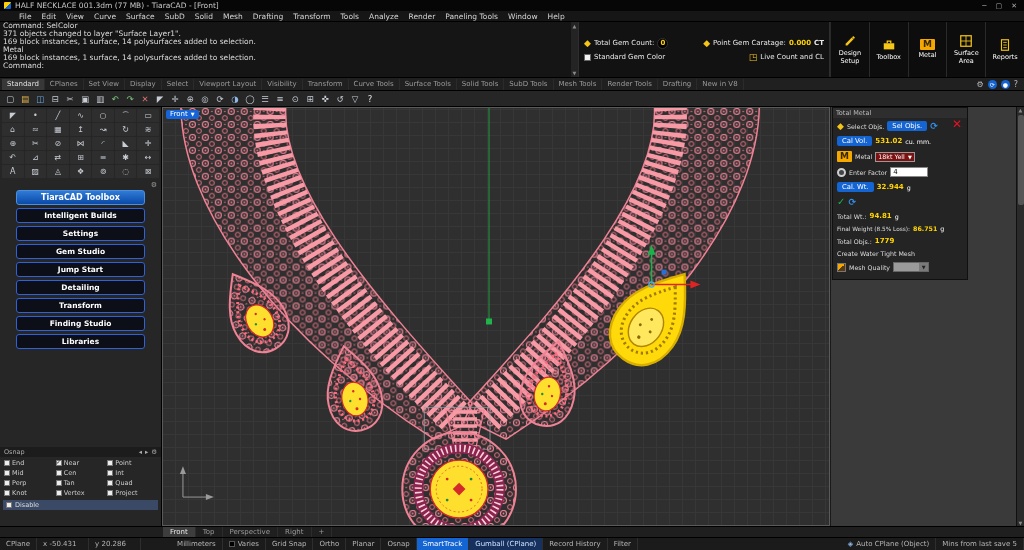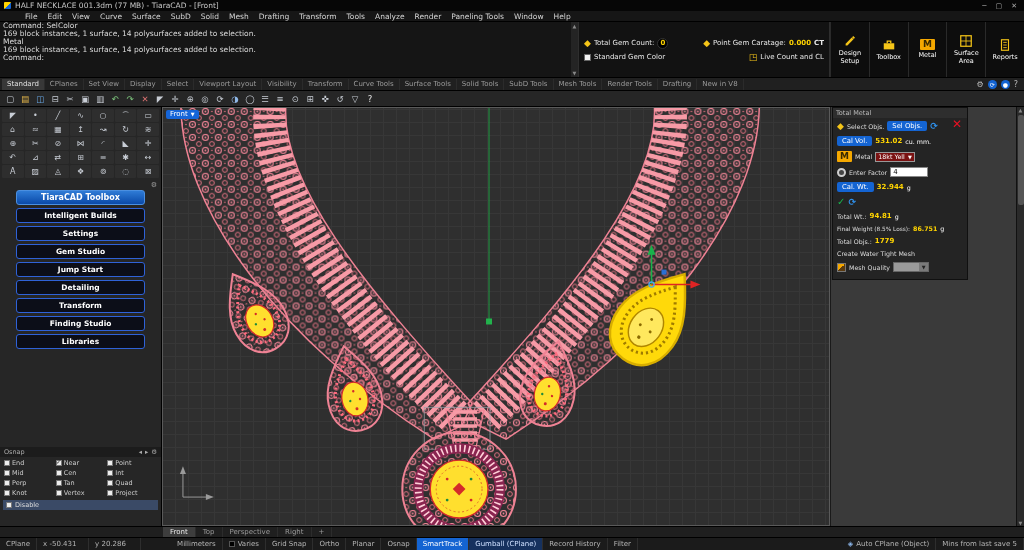--- a/index.html
+++ b/index.html
@@ -1,21 +1,21 @@
 <!DOCTYPE html>
 <html><head>
 <meta charset="utf-8">
 <style>
 *{margin:0;padding:0;box-sizing:border-box;}
 html,body{width:1024px;height:550px;overflow:hidden;background:#1b1b1b;font-family:"DejaVu Sans","Liberation Sans",sans-serif;}
 
 .titlebar{height:11px;background:#060606;display:flex;align-items:center;font-size:7.5px;color:#c8c8c8;padding:0 4px;gap:4px;}
 .app-ico{width:7px;height:7px;background:linear-gradient(135deg,#ffd400 50%,#1464d2 50%);border-radius:1px;flex:none;}
 .win-controls{margin-left:auto;display:flex;gap:9px;color:#aaa;font-size:7px;align-items:center;padding-right:3px;}
-.menubar{height:11px;background:#161616;display:flex;align-items:center;font-size:7.5px;color:#d5d5d5;padding:0 20px;border-bottom:1px solid #000;}
+.menubar{height:11px;background:#161616;display:flex;align-items:center;font-size:7.5px;color:#d5d5d5;padding:0 14px;border-bottom:1px solid #000;}
 .menu-item{padding:0 5px;}
 
 .cmdrow{height:56px;display:flex;background:#101010;border-bottom:1px solid #000;}
 .cmd{width:578px;position:relative;background:#151515;font-size:7.5px;line-height:8px;color:#dcdcdc;padding:0 3px;overflow:hidden;}
 .cmd-line{white-space:nowrap;overflow:hidden;}
 .cmd-scroll{position:absolute;right:0;top:0;width:7px;height:100%;background:#242424;display:flex;flex-direction:column;justify-content:space-between;align-items:center;font-size:5px;color:#888;}
 .gempanel{width:252px;border-left:1px solid #2e2e2e;border-right:1px solid #2e2e2e;display:flex;flex-direction:column;justify-content:center;gap:4px;padding:3px 5px;background:#121212;}
 .gp-row{display:flex;align-items:center;gap:3px;font-size:7px;color:#e8e8e8;white-space:nowrap;}
 .gem-glyph{color:#f5c518;font-size:9px;line-height:1;}
 .count-pill{background:#000;color:#ffd400;font-size:7px;font-weight:bold;border-radius:50%;width:11px;height:11px;display:inline-flex;align-items:center;justify-content:center;border:1px solid #333;}
@@ -123,20 +123,21 @@
     <div class="menu-item">Render</div>
     <div class="menu-item">Paneling Tools</div>
     <div class="menu-item">Window</div>
     <div class="menu-item">Help</div>
   </div>
 
 <div class="cmdrow">
   <div class="cmd">
     <div id="cmdlines">
         <div class="cmd-line">Command: SelColor</div>
+        <div class="cmd-line">371 objects changed to layer "Surface Layer1".</div>
         <div class="cmd-line">169 block instances, 1 surface, 14 polysurfaces added to selection.</div>
         <div class="cmd-line">Metal</div>
         <div class="cmd-line">169 block instances, 1 surface, 14 polysurfaces added to selection.</div>
         <div class="cmd-line">Command:</div>
       </div>
     <div class="cmd-scroll">
         <span>▲</span>
         <span>▼</span>
       </div>
   </div>

